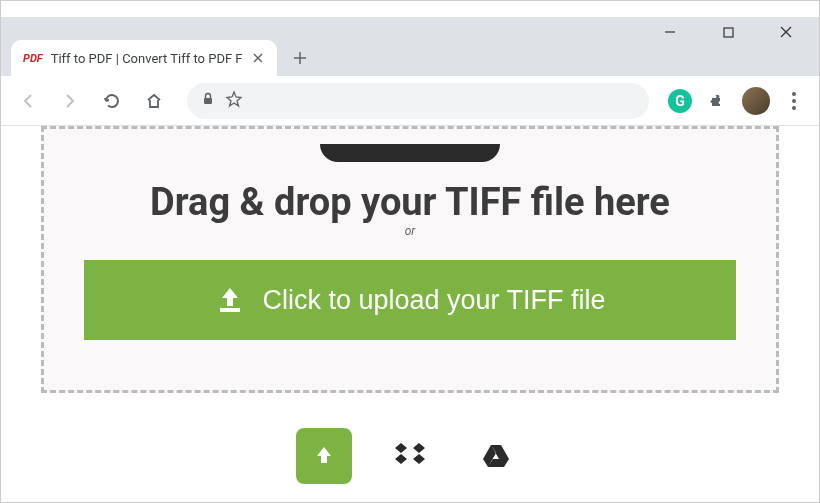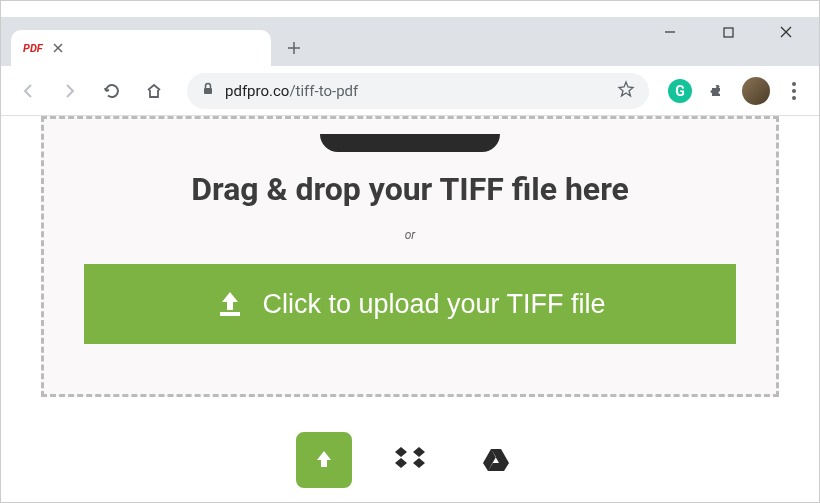--- a/index.html
+++ b/index.html
@@ -1,20 +1,20 @@
 <!DOCTYPE html>
 <html><head>
 <meta charset="utf-8">
 <style>
 * { margin: 0; padding: 0; box-sizing: border-box; }
 body { font-family: -apple-system, BlinkMacSystemFont, "Segoe UI", Roboto, sans-serif; background: #fff; width: 820px; height: 503px; overflow: hidden; position: relative; border: 1px solid #ccc; }
 .titlebar { height: 16px; background: #fff; display: flex; justify-content: flex-end; align-items: center; padding-right: 8px; }
 .win-controls { display: flex; gap: 28px; padding: 8px 18px 0 0; position: absolute; top: 8px; right: 0; z-index: 10; }
 .win-btn { width: 30px; height: 30px; display: flex; align-items: center; justify-content: center; color: #333; }
-.tabstrip { height: 49px; background: #dee1e6; display: flex; align-items: flex-end; padding-left: 10px; padding-top: 8px; }
+.tabstrip { height: 59px; background: #dee1e6; display: flex; align-items: flex-end; padding-left: 10px; padding-top: 8px; }
 .tab { background: #fff; height: 36px; min-width: 260px; border-radius: 10px 10px 0 0; display: flex; align-items: center; padding: 0 12px; gap: 8px; position: relative; }
 .tab-favicon { color: #d32424; font-weight: bold; font-size: 11px; font-style: italic; }
 .tab-title { font-size: 13px; color: #3c4043; white-space: nowrap; overflow: hidden; flex: 1; }
 .tab-close { color: #5f6368; font-size: 14px; padding: 2px; }
 .new-tab { width: 30px; height: 30px; display: flex; align-items: center; justify-content: center; color: #5f6368; margin-left: 8px; margin-bottom: 3px; }
 .toolbar { height: 50px; background: #fff; display: flex; align-items: center; padding: 0 10px; gap: 8px; border-bottom: 1px solid #e0e0e0; }
 .nav-btn { width: 34px; height: 34px; display: flex; align-items: center; justify-content: center; color: #5f6368; border-radius: 50%; }
 .nav-btn.disabled { color: #bdc1c6; }
 .omnibox { flex: 1; height: 36px; background: #f1f3f4; border-radius: 18px; display: flex; align-items: center; padding: 0 14px; gap: 10px; margin: 0 8px; }
 .lock { color: #5f6368; }
@@ -28,21 +28,21 @@
 .menu-dots { display: flex; flex-direction: column; gap: 3px; padding: 6px; }
 .menu-dots span { width: 4px; height: 4px; background: #5f6368; border-radius: 50%; }
 .content { height: calc(503px - 45px - 50px - 16px); overflow-y: scroll; background: #fff; position: relative; }
 .content::-webkit-scrollbar { width: 17px; }
 .content::-webkit-scrollbar-track { background: #f1f1f1; }
 .content::-webkit-scrollbar-thumb { background: #c1c1c1; }
 .content::-webkit-scrollbar-button { background: #f1f1f1; height: 17px; }
 .page { padding: 0 40px 60px 40px; }
 .dropzone { border: 3px dashed #bbb; background: #faf8f8; padding: 20px 40px 50px; text-align: center; position: relative; }
 .top-chip { background: #2a2a2a; height: 18px; width: 180px; margin: -5px auto 18px; border-radius: 0 0 22px 22px; }
-.dz-heading { font-size: 32px; font-weight: 700; color: #3c3c3c; margin-bottom: 20px; }
+.dz-heading { font-size: 38px; font-weight: 700; color: #3c3c3c; }
 .dz-or { font-size: 12px; font-style: italic; color: #666; margin-bottom: 22px; }
 .upload-btn { background: #7cb342; color: #fff; border: none; width: 100%; padding: 24px 22px; font-size: 27px; display: flex; align-items: center; justify-content: center; gap: 16px; cursor: pointer; }
 .upload-icon { display: inline-flex; }
 .storage-row { display: flex; justify-content: center; gap: 30px; margin-top: 35px; }
 .storage-btn { width: 56px; height: 56px; border: 3px solid #7cb342; border-radius: 8px; display: flex; align-items: center; justify-content: center; background: #fff; }
 .storage-btn.active { background: #7cb342; }
 </style>
 </head>
 <body>
 
@@ -63,20 +63,21 @@
         <line x1="11" y1="1" x2="1" y2="11" stroke="#333" stroke-width="1.2"></line>
       </svg>
   </div>
 </div>
 
 <div class="titlebar"></div>
 
 <div class="tabstrip">
   <div class="tab">
     <span class="tab-favicon">PDF</span>
+    <span class="tab-title">Tiff to PDF | Convert Tiff to PDF F</span>
     <span class="tab-close">
       <svg width="10" height="10" viewBox="0 0 10 10">
           <line x1="1" y1="1" x2="9" y2="9" stroke="#5f6368" stroke-width="1.5"></line>
           <line x1="9" y1="1" x2="1" y2="9" stroke="#5f6368" stroke-width="1.5"></line>
         </svg>
     </span>
   </div>
   <div class="new-tab">
     <svg width="14" height="14" viewBox="0 0 14 14">
         <line x1="7" y1="1" x2="7" y2="13" stroke="#5f6368" stroke-width="1.5"></line>
@@ -105,23 +106,20 @@
     <svg width="18" height="18" viewBox="0 0 18 18">
         <path d="M3 8 L9 3 L15 8 M5 8 v7 h8 v-7" fill="none" stroke="#5f6368" stroke-width="1.8"></path>
       </svg>
   </div>
   <div class="omnibox">
     <span class="lock">
       <svg width="14" height="14" viewBox="0 0 14 14">
           <rect x="3" y="6" width="8" height="6" rx="1" fill="#5f6368"></rect>
           <path d="M4.5 6 v-2 a2.5 2.5 0 0 1 5 0 v2" fill="none" stroke="#5f6368" stroke-width="1.5"></path>
         </svg>
-    </span>
-    <span class="url">
-      <span class="domain">pdfpro.co</span><span class="path">/tiff-to-pdf</span>
     </span>
     <span class="star">
       <svg width="18" height="18" viewBox="0 0 18 18">
           <path d="M9 2 l2 5 5 .5 -4 3.5 1.5 5 -4.5-3 -4.5 3 1.5-5 -4-3.5 5-.5z" fill="none" stroke="#5f6368" stroke-width="1.3"></path>
         </svg>
     </span>
   </div>
   <div class="ext-icon">
     <div class="grammarly">G</div>
   </div>

